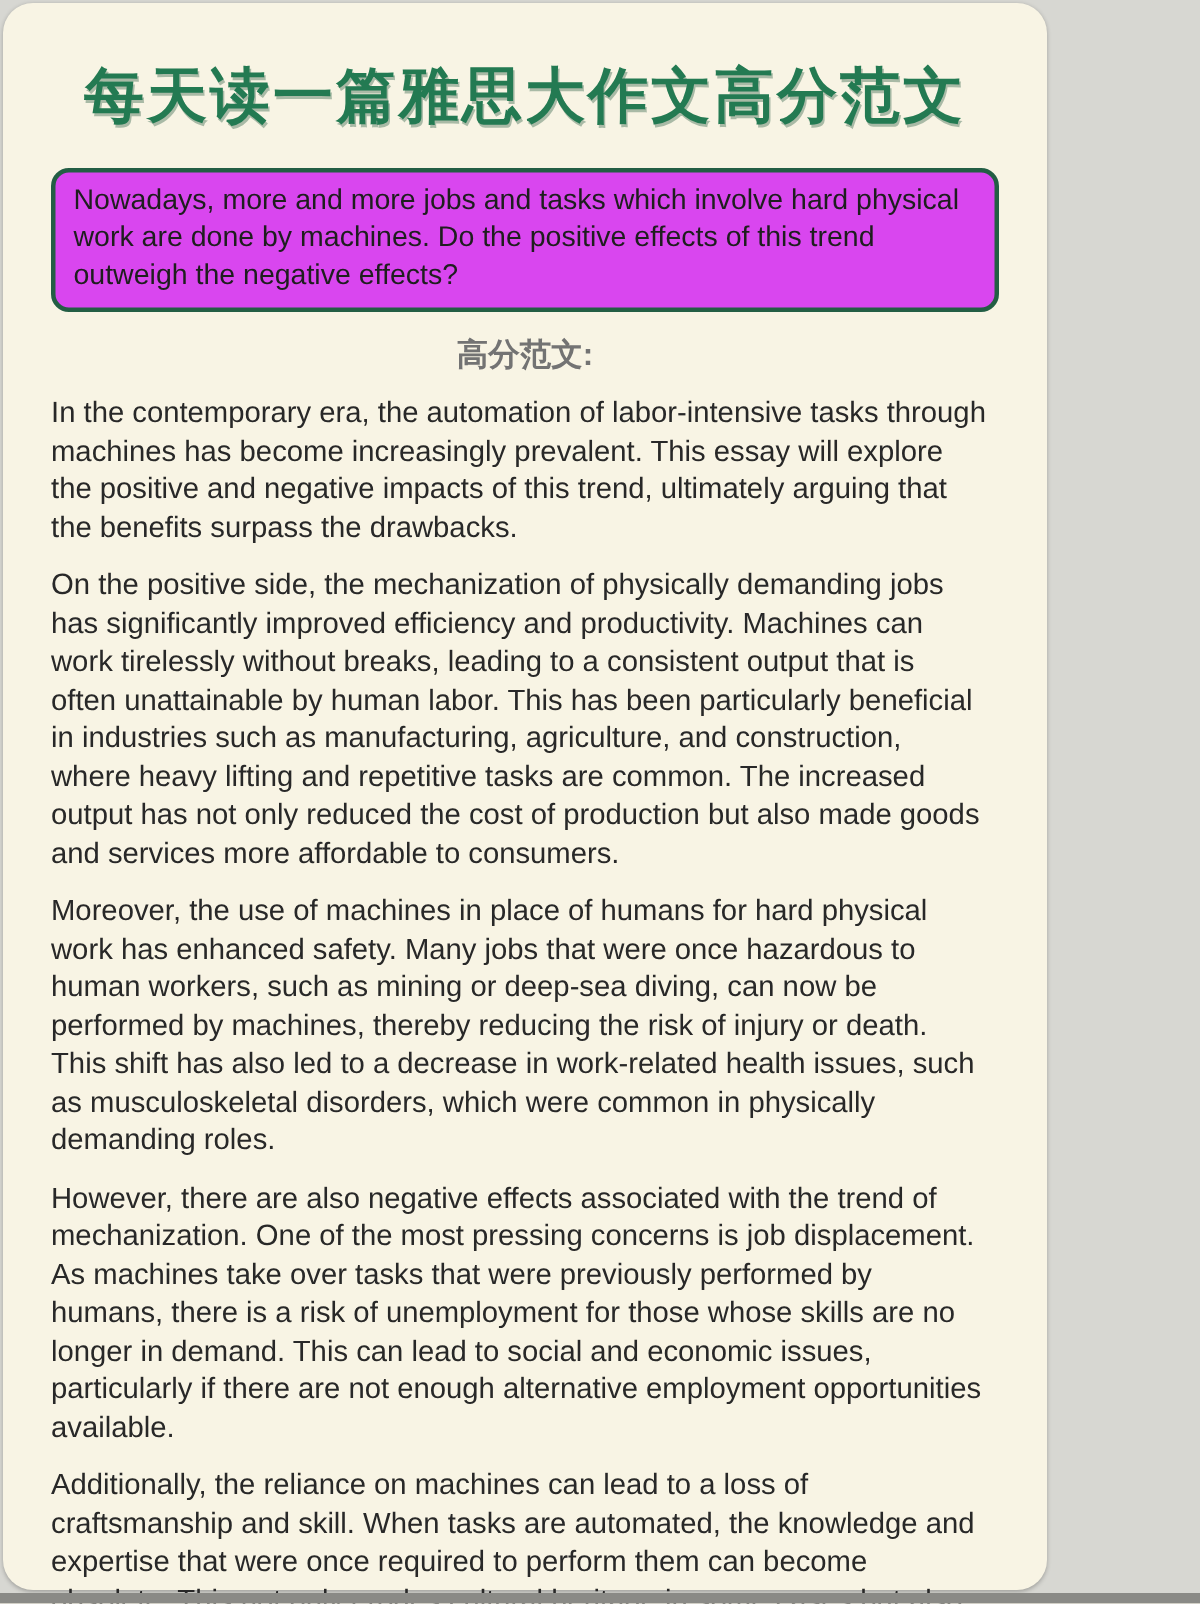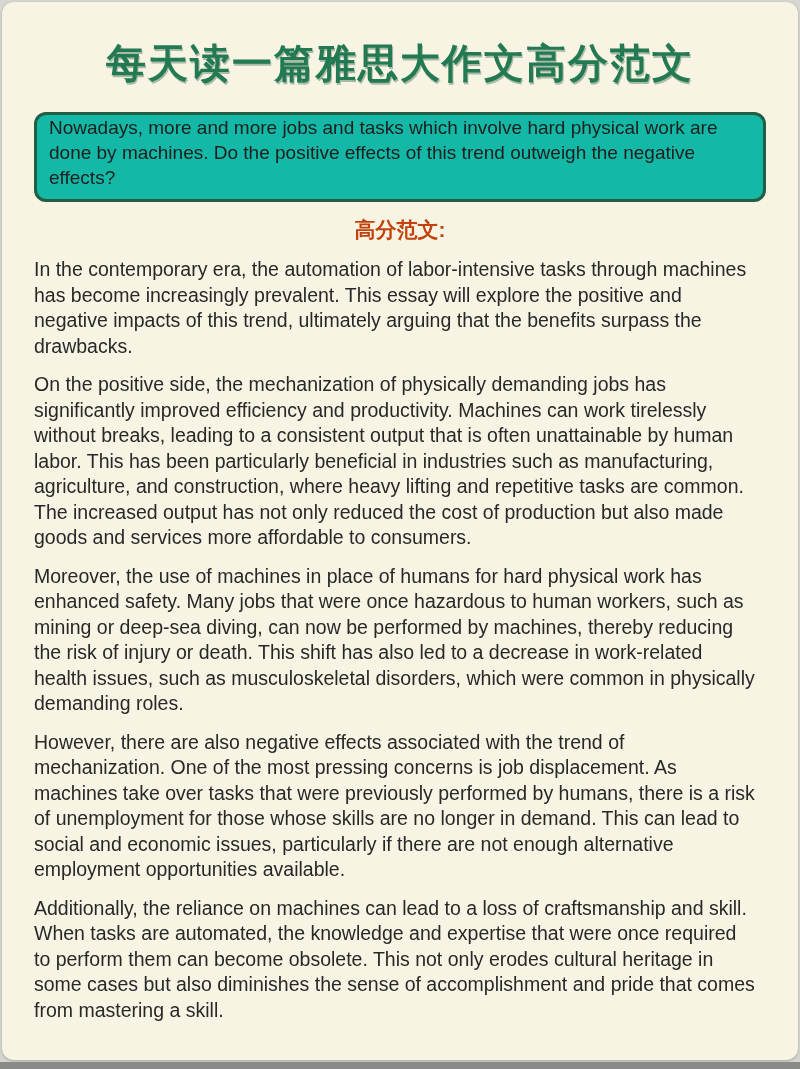--- a/index.html
+++ b/index.html
@@ -11,54 +11,54 @@
     height: 1069px;
     background: #d7d7d2;
     font-family: "Liberation Sans", sans-serif;
     position: relative;
     overflow: hidden;
   }
   .card {
     position: absolute;
     left: 2px;
     top: 2px;
-    width: 796px;
+    width: 696px;
     height: 1058px;
     box-sizing: border-box;
     background: #f8f4e4;
-    border-radius: 12px;
+    border-radius: 20px;
     box-shadow: 0 1px 3px rgba(0,0,0,0.25);
     padding: 30px 32px 0 32px;
   }
   .page-title {
     margin: 4px 0 0 0;
     text-align: center;
     font-size: 40px;
     font-weight: bold;
     letter-spacing: 2px;
     color: #237a52;
     text-shadow: 1px 2px 0 rgba(22, 77, 52, 0.35);
     font-family: "Liberation Sans", sans-serif;
   }
   .prompt-box {
     margin-top: 21px;
     border: 3px solid #235e44;
     border-radius: 12px;
-    background: #14b8a6;
-    padding: 0 12px 9px 12px;
+    background: #d946ef;
+    padding: 6px 12px 9px 12px;
     font-size: 19px;
     line-height: 25px;
     color: #1e1e1e;
   }
   .section-heading {
     margin: 14px 0 8px 0;
     text-align: center;
     font-size: 21px;
     font-weight: bold;
-    color: #c2410c;
+    color: #737373;
   }
   .essay p {
     margin: 13px 8px 0 0;
     font-size: 19.5px;
     line-height: 25.5px;
     color: #282828;
   }
   .bottom-strip {
     position: absolute;
     left: 0;

